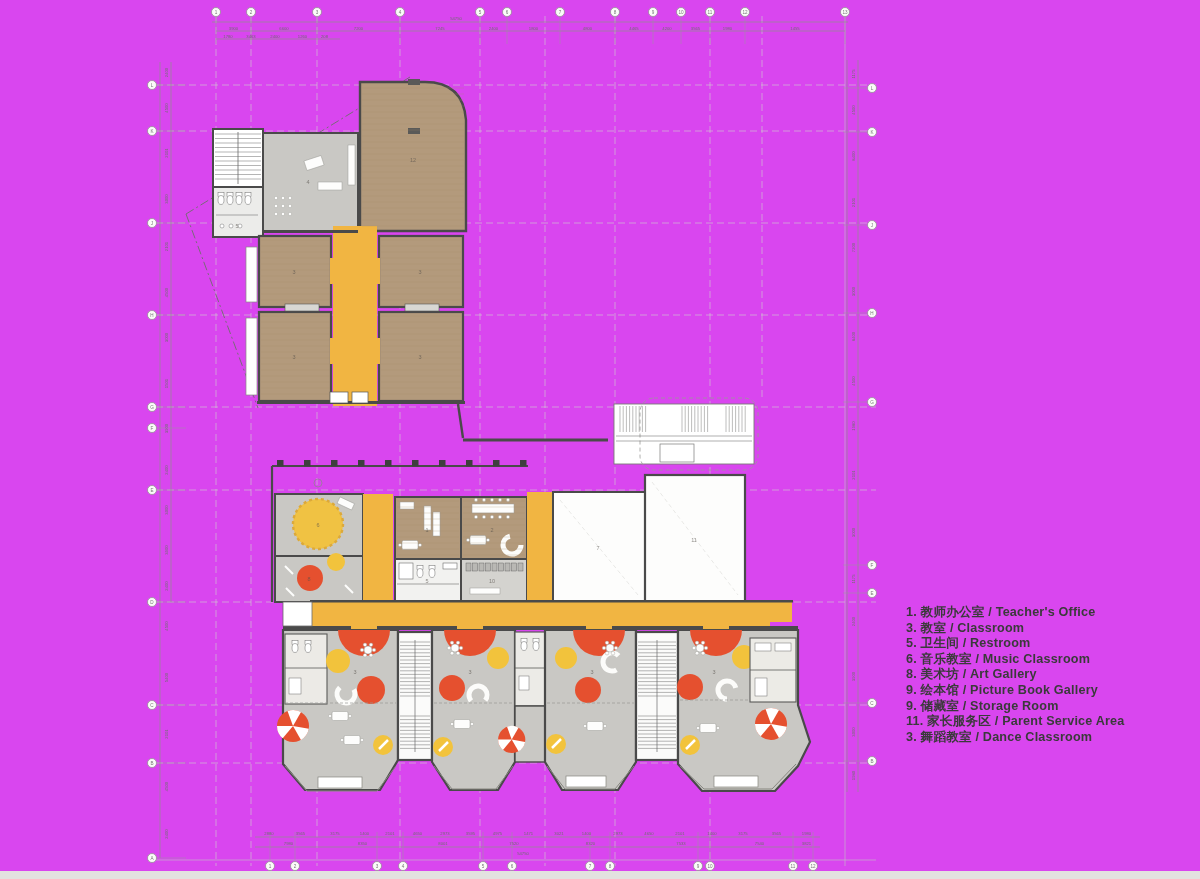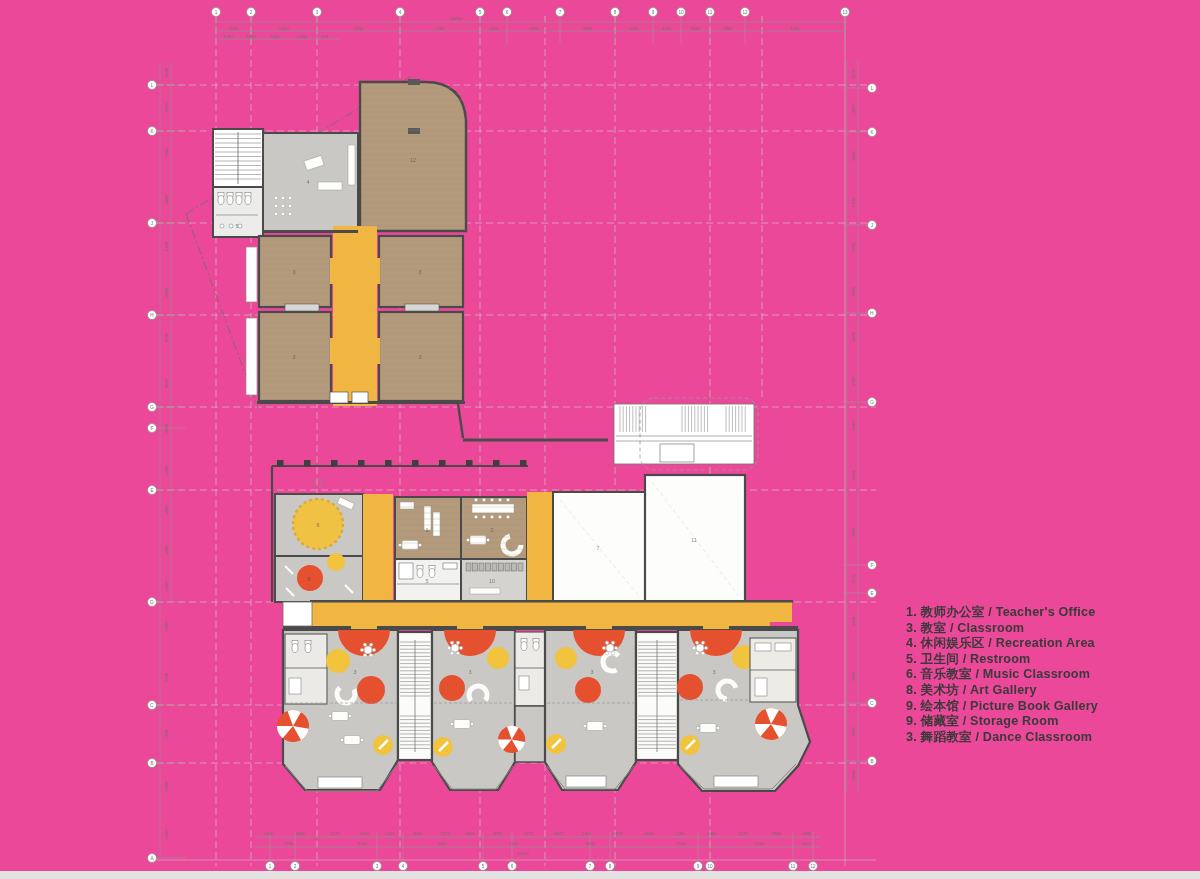--- a/index.html
+++ b/index.html
@@ -1,16 +1,16 @@
 <!DOCTYPE html>
 <html><head>
 <meta charset="utf-8">
 <style>
   html,body{margin:0;padding:0;background:#ffffff;}
-  #stage{position:relative;width:1200px;height:879px;background:#ec4899;overflow:hidden;
+  #stage{position:relative;width:1200px;height:879px;background:#d946ef;overflow:hidden;
          font-family:"Liberation Sans",sans-serif;}
   #plan{position:absolute;left:0;top:0;}
   #legend{position:absolute;left:906px;top:605px;width:286px;color:#3a3a3a;
           font-size:12.6px;font-weight:600;letter-spacing:.2px;}
   #legend .row{white-space:nowrap;line-height:15.6px;}
   .dimtxt{font-size:4.2px;fill:#6f6f6f;font-family:"Liberation Sans",sans-serif;}
   .bubtxt{font-size:4.6px;fill:#777;font-family:"Liberation Sans",sans-serif;}
   .roomlbl{font-size:5.5px;fill:#55504a;opacity:.65;font-family:"Liberation Sans",sans-serif;}
   #bottomstrip{position:absolute;left:0;top:871px;width:1200px;height:8px;background:#e3e2e0;}
 </style>
@@ -613,22 +613,22 @@
         <text x="854.5" y="621.5" text-anchor="middle" class="dimtxt" transform="rotate(-90 854.5 621.5)">2400</text>
         <text x="854.5" y="676.5" text-anchor="middle" class="dimtxt" transform="rotate(-90 854.5 676.5)">3900</text>
         <text x="854.5" y="732" text-anchor="middle" class="dimtxt" transform="rotate(-90 854.5 732)">3000</text>
         <text x="854.5" y="775.5" text-anchor="middle" class="dimtxt" transform="rotate(-90 854.5 775.5)">1980</text>
       </g>
 </svg>
 
 <div id="legend">
       <div class="row">1. 教师办公室 / Teacher's Office</div>
       <div class="row">3. 教室 / Classroom</div>
-      <div class="row">4. 休闲娱乐区 / Recreation Area</div>
       <div class="row">5. 卫生间 / Restroom</div>
       <div class="row">6. 音乐教室 / Music Classroom</div>
       <div class="row">8. 美术坊 / Art Gallery</div>
       <div class="row">9. 绘本馆 / Picture Book Gallery</div>
       <div class="row">9. 储藏室 / Storage Room</div>
+      <div class="row">11. 家长服务区 / Parent Service Area</div>
       <div class="row">3. 舞蹈教室 / Dance Classroom</div>
     </div>
 <div id="bottomstrip"></div>
 </div>
 
 </body></html>

